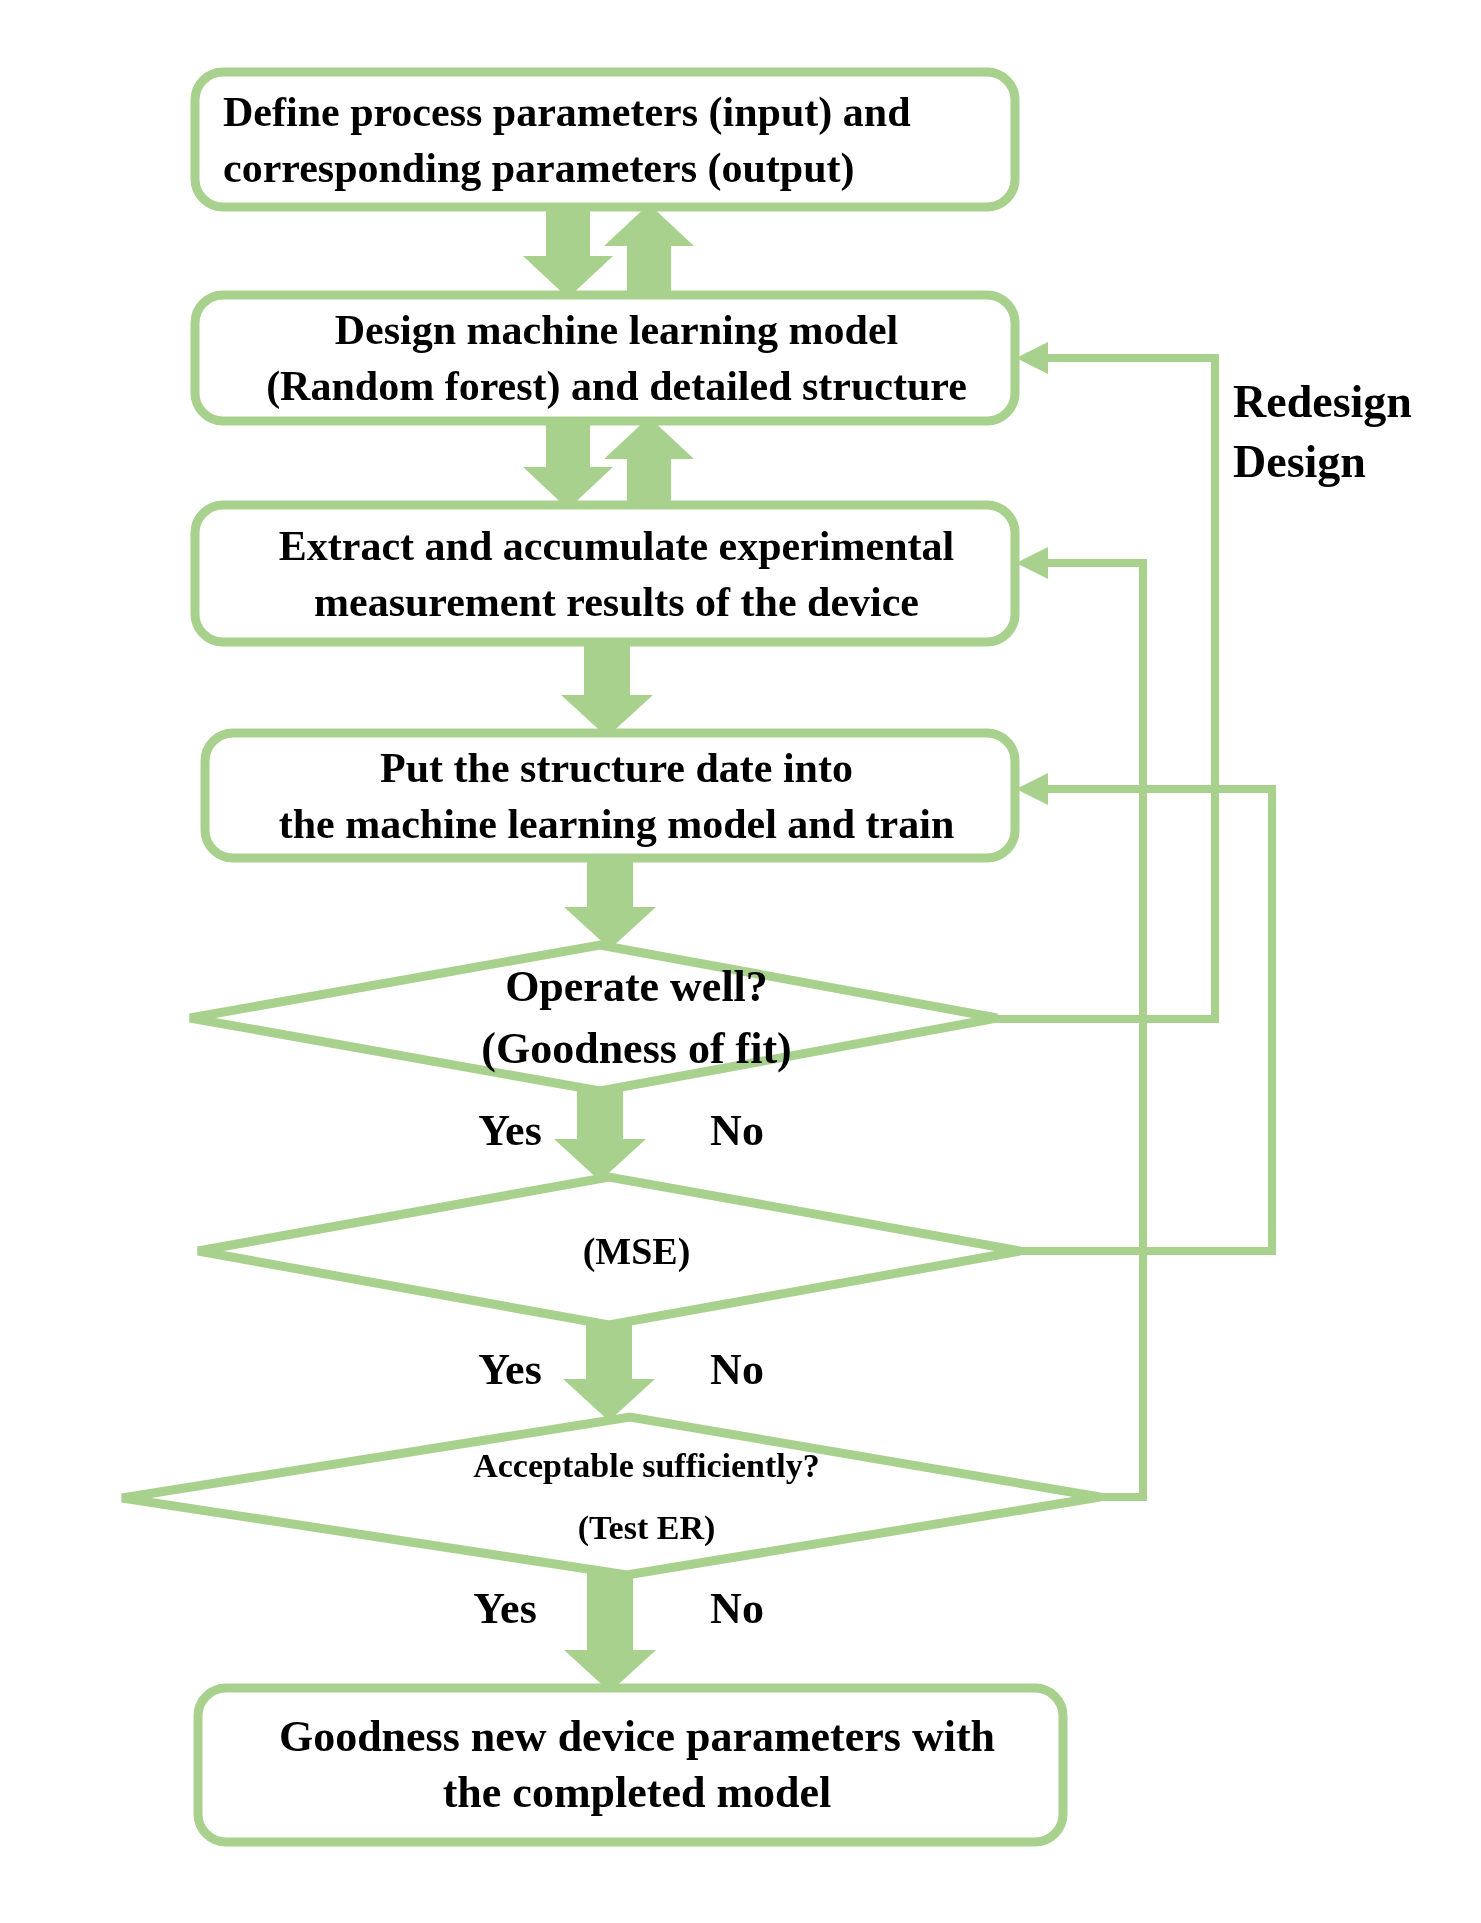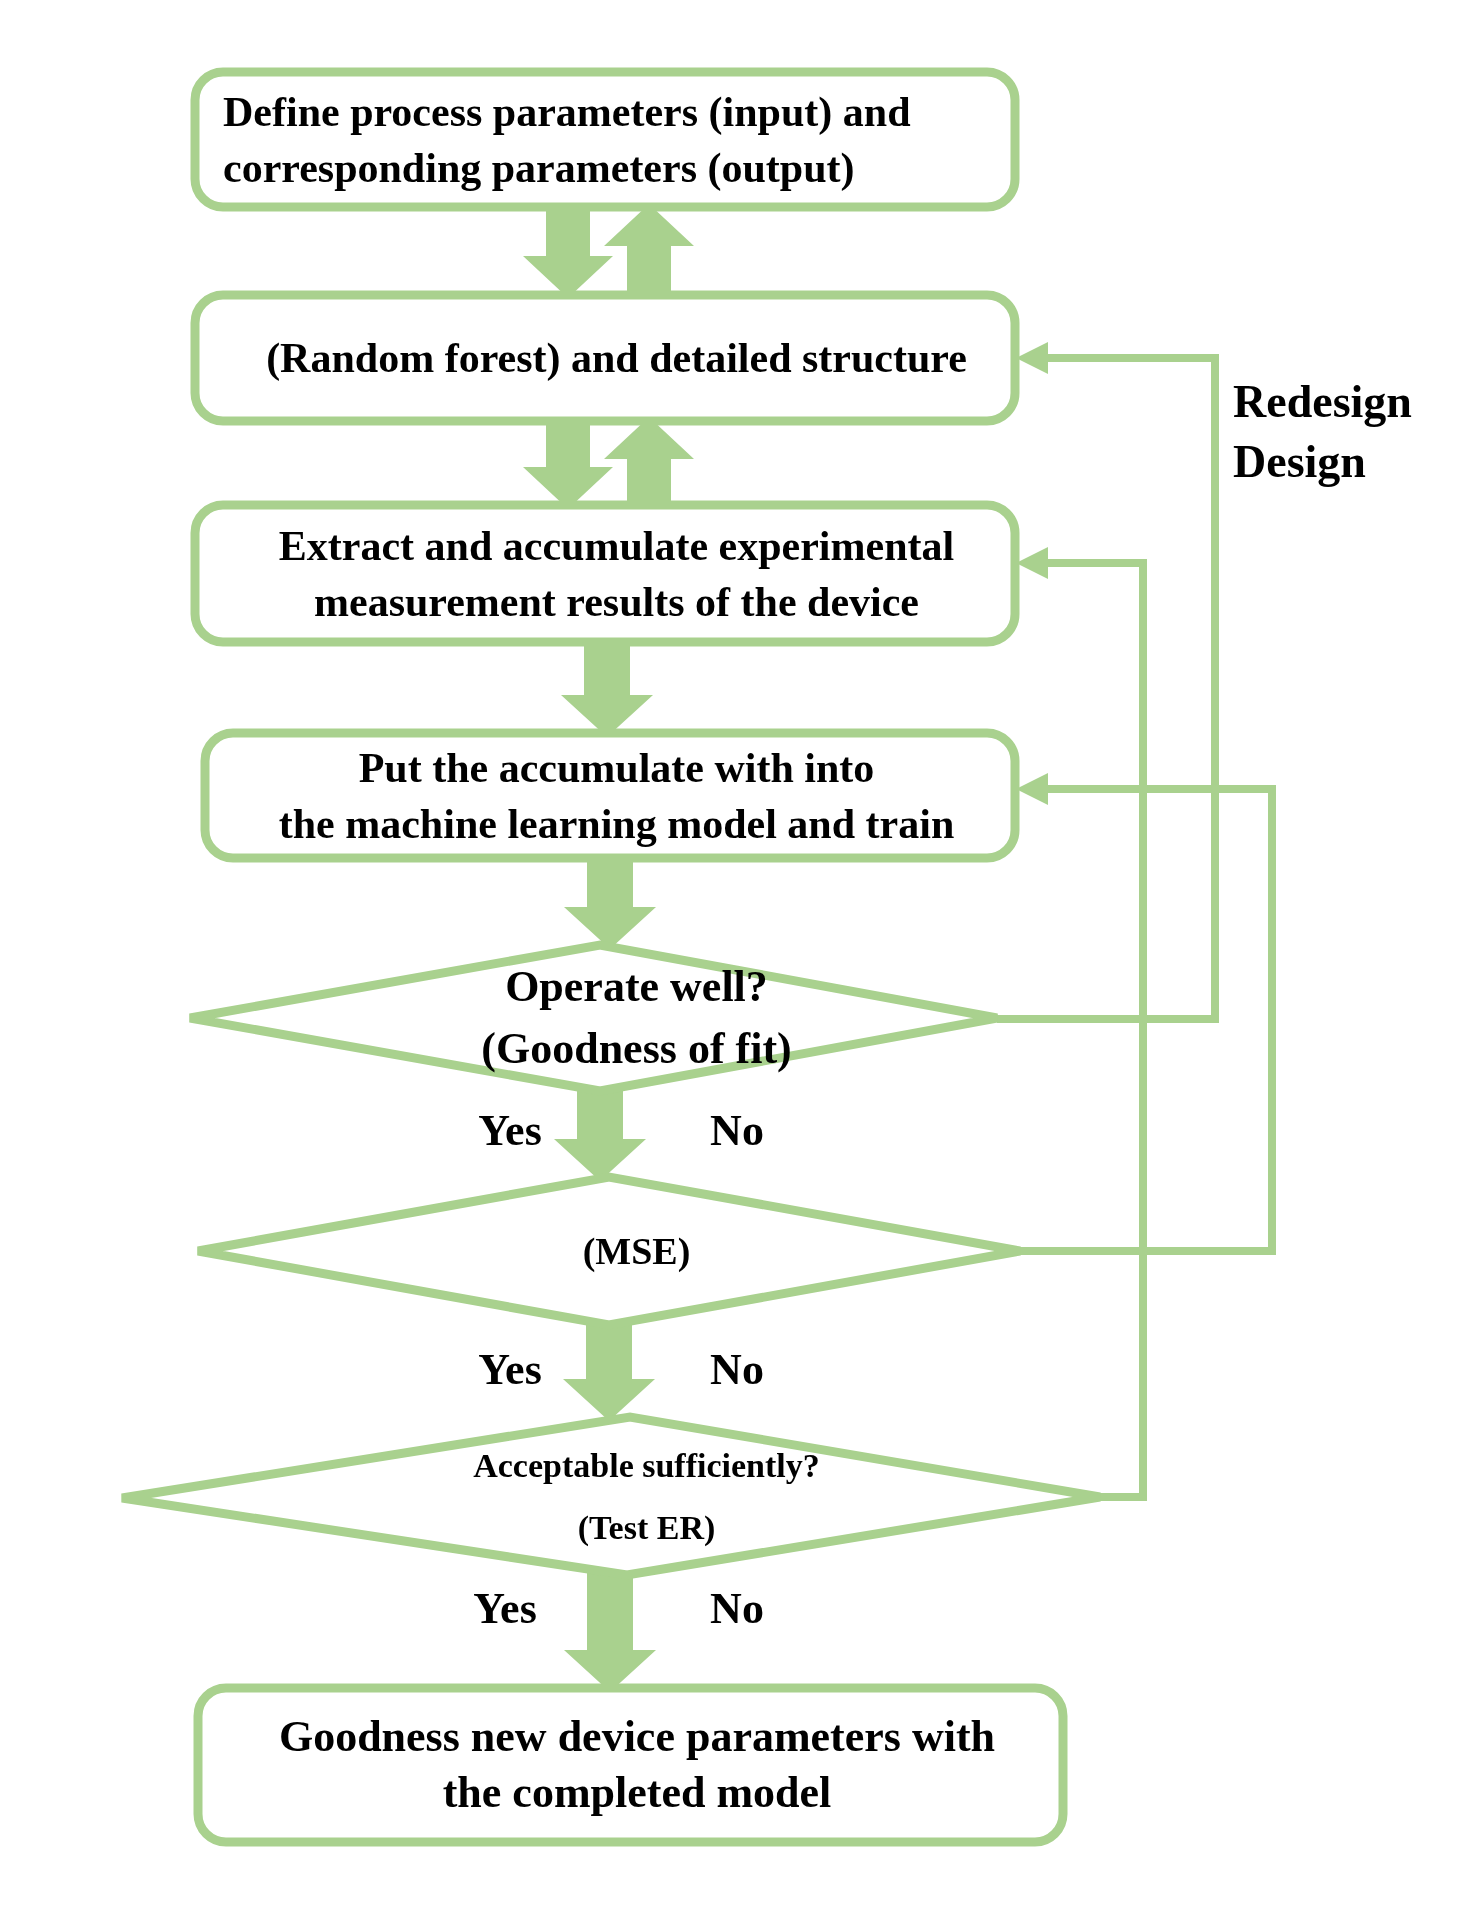--- a/index.html
+++ b/index.html
@@ -63,30 +63,31 @@
       <polygon points="122,1498 630,1417 1100,1497 627,1575"></polygon>
     </g>
   </svg>
 
   <div class="txt boxtxt leftal" style="left:210px; top:72px; width:800px; height:135px;">
     <div>Define process parameters (input) and</div>
     <div>corresponding parameters (output)</div>
   </div>
 
   <div class="txt boxtxt" style="left:205px; top:295px; width:810px; height:126px;">
+    <div>Design machine learning model</div>
     <div>(Random forest) and detailed structure</div>
   </div>
 
   <div class="txt boxtxt" style="left:205px; top:505px; width:810px; height:137px;">
     <div>Extract and accumulate experimental</div>
     <div>measurement results of the device</div>
   </div>
 
   <div class="txt boxtxt" style="left:205px; top:733px; width:810px; height:125px;">
-    <div>Put the accumulate with into</div>
+    <div>Put the structure date into</div>
     <div>the machine learning model and train</div>
   </div>
 
   <div class="txt boxtxt" style="left:198px; top:1688px; width:865px; height:154px; font-size:44px;">
     <div>Goodness new device parameters with</div>
     <div>the completed model</div>
   </div>
 
   <div class="txt dmdtxt" style="left:230px; top:952px; width:800px; height:132px; font-size:44px; line-height:62px;">
     <div>Operate well?</div>

